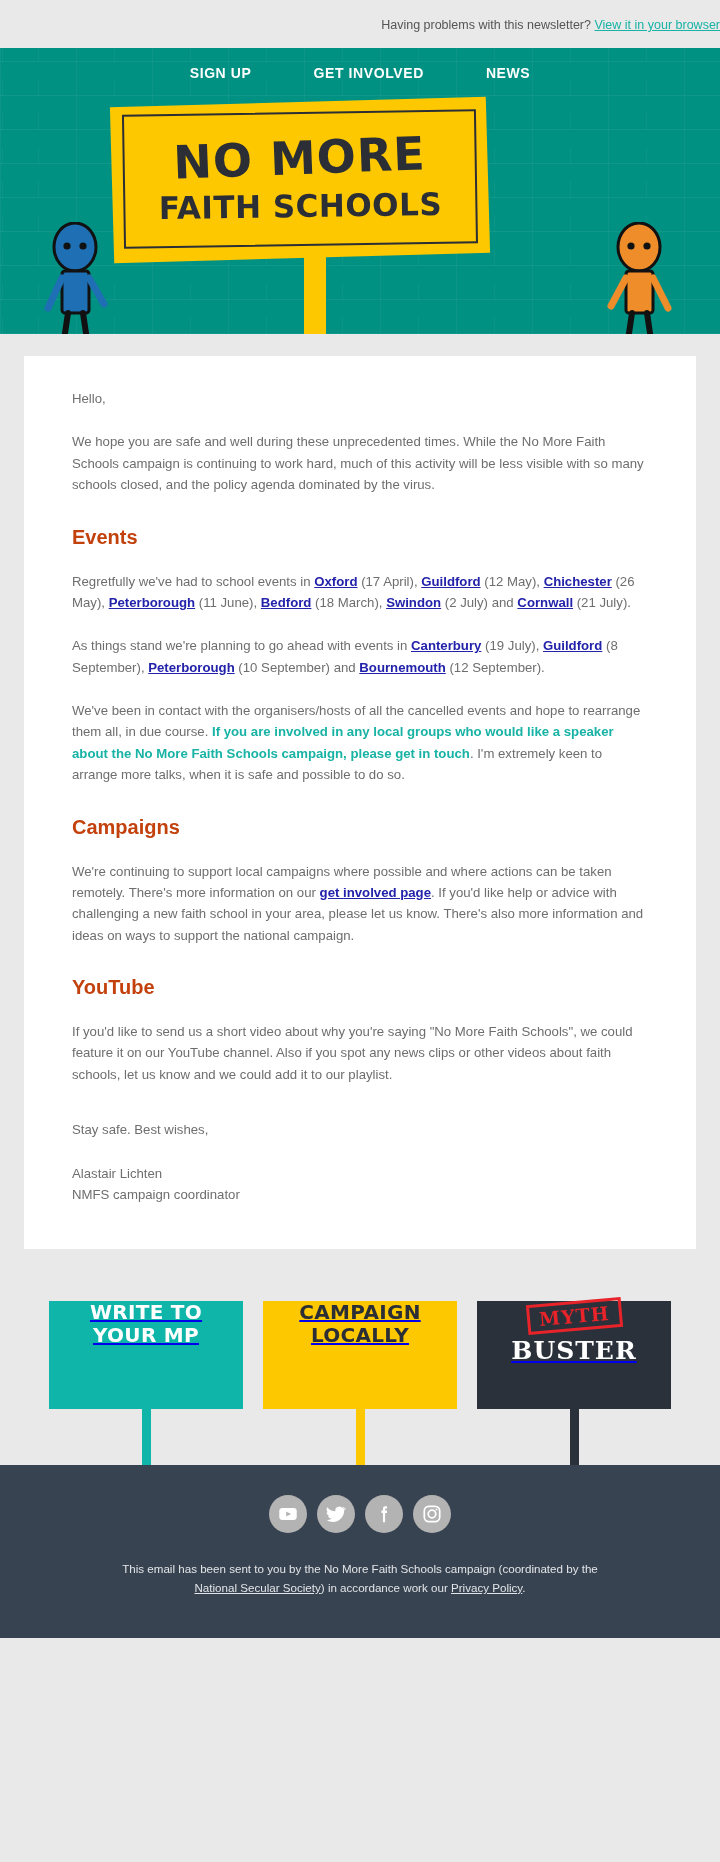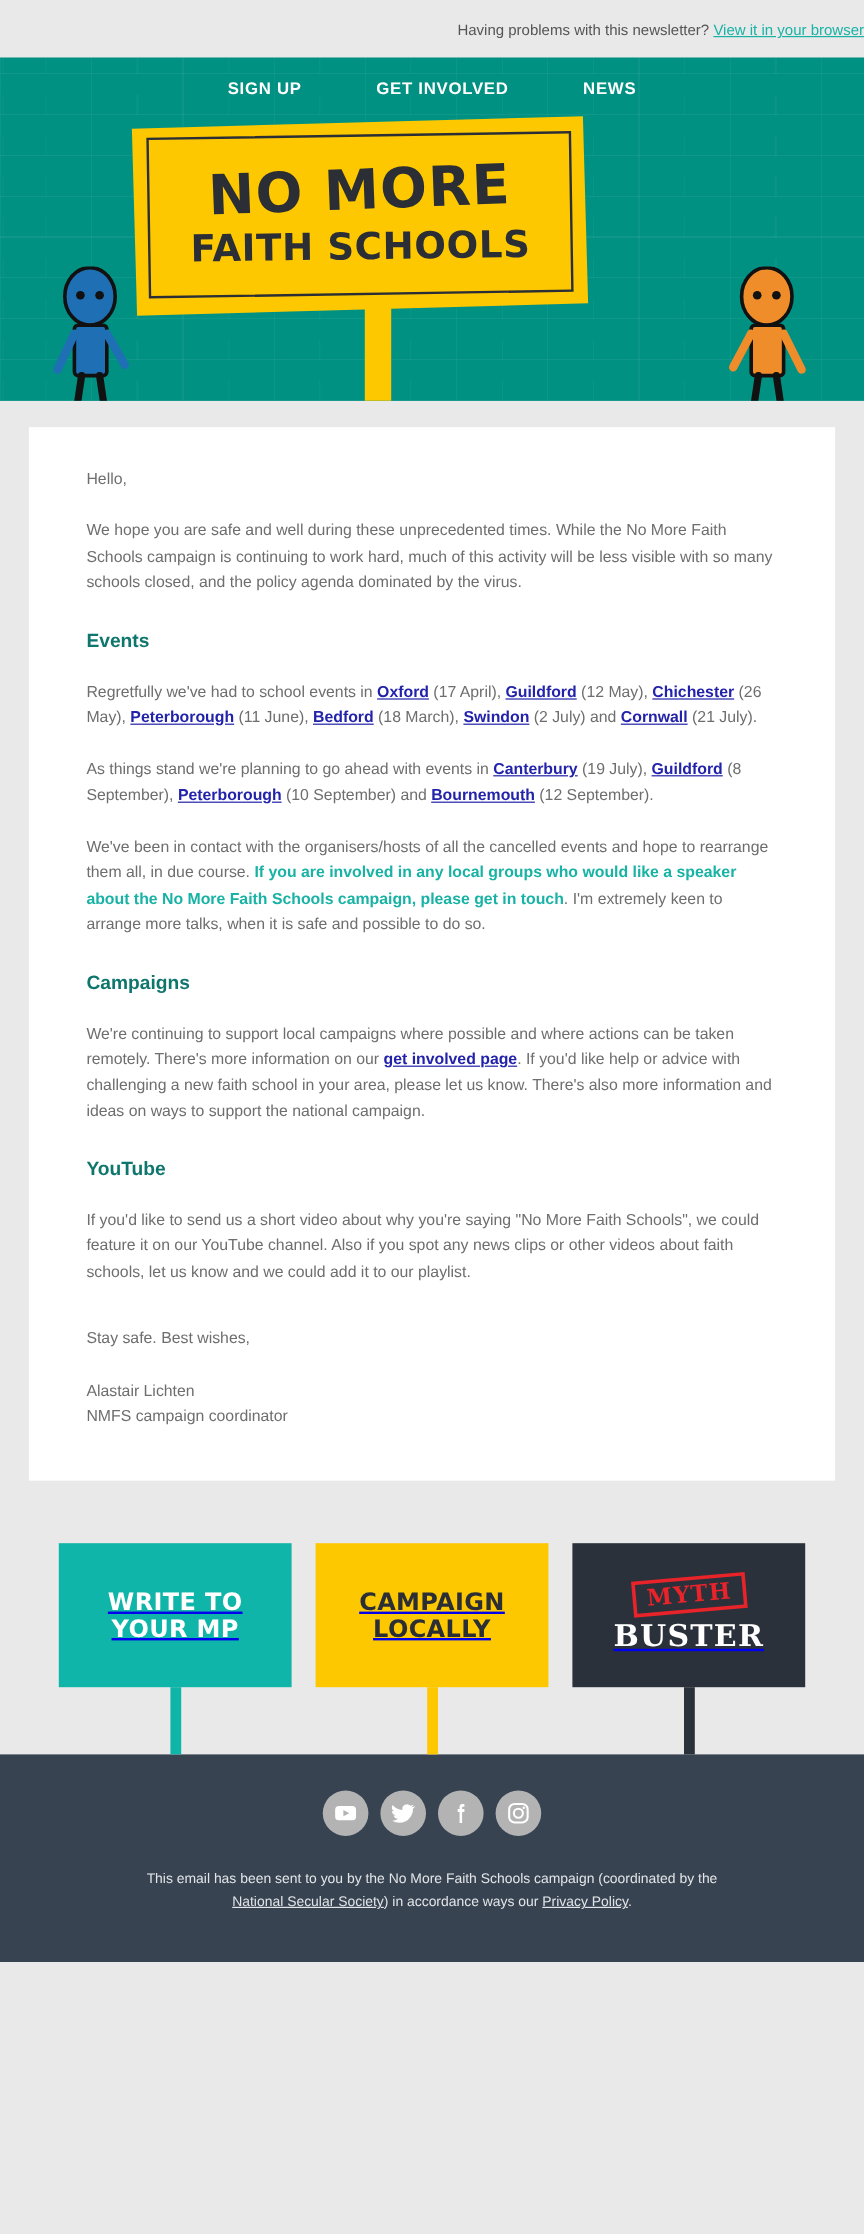--- a/index.html
+++ b/index.html
@@ -124,22 +124,22 @@
     background: #ffffff;
     padding: 32px 48px 44px;
   }
   .card p {
     font-size: 13.2px;
     line-height: 1.62;
     color: #6e6e6e;
     margin-bottom: 22px;
   }
   h3.section {
-    color: #0f766e;
-    font-size: 16px;
+    color: #c2410c;
+    font-size: 20px;
     font-weight: bold;
     margin: 30px 0 22px;
   }
   .card a.inline {
     color: #2222aa;
     font-weight: bold;
     text-decoration: underline;
   }
   .teal-em { color: #18b3a5; font-weight: bold; }
   .sig { line-height: 1.62; }
@@ -148,23 +148,22 @@
   .actions-outer { background: #e9e9e9; padding: 52px 0 0; }
   .actions {
     display: flex;
     justify-content: center;
     gap: 20px;
     padding: 0 34px;
   }
   .action {
     position: relative;
     width: 194px;
-    height: 120px;
-    display: flex;
-    align-items: center;
+    height: 108px;
+    display: flex;
     justify-content: center;
     text-align: center;
   }
   .action .label {
     font-size: 20px;
     font-weight: bold;
     line-height: 1.12;
     letter-spacing: .3px;
     font-family: "DejaVu Sans", sans-serif;
   }
@@ -387,15 +386,15 @@
     <a class="social" href="#">
       <svg width="22" height="22" viewBox="0 0 24 24">
         <rect x="3.6" y="3.6" width="16.8" height="16.8" rx="5" fill="none" stroke="#ffffff" stroke-width="1.9"></rect>
         <circle cx="12" cy="12" r="4.1" fill="none" stroke="#ffffff" stroke-width="1.9"></circle>
         <circle cx="16.9" cy="7.1" r="1.15" fill="#ffffff"></circle>
       </svg>
     </a>
   </div>
 
   <div class="footer-legal">
-    <span>This email has been sent to you by the No More Faith Schools campaign (coordinated by the </span><a href="#">National Secular Society</a><span>) in accordance ways our </span><a href="#">Privacy Policy</a><span>.</span>
+    <span>This email has been sent to you by the No More Faith Schools campaign (coordinated by the </span><a href="#">National Secular Society</a><span>) in accordance work our </span><a href="#">Privacy Policy</a><span>.</span>
   </div>
 </div>
 
 </body></html>

